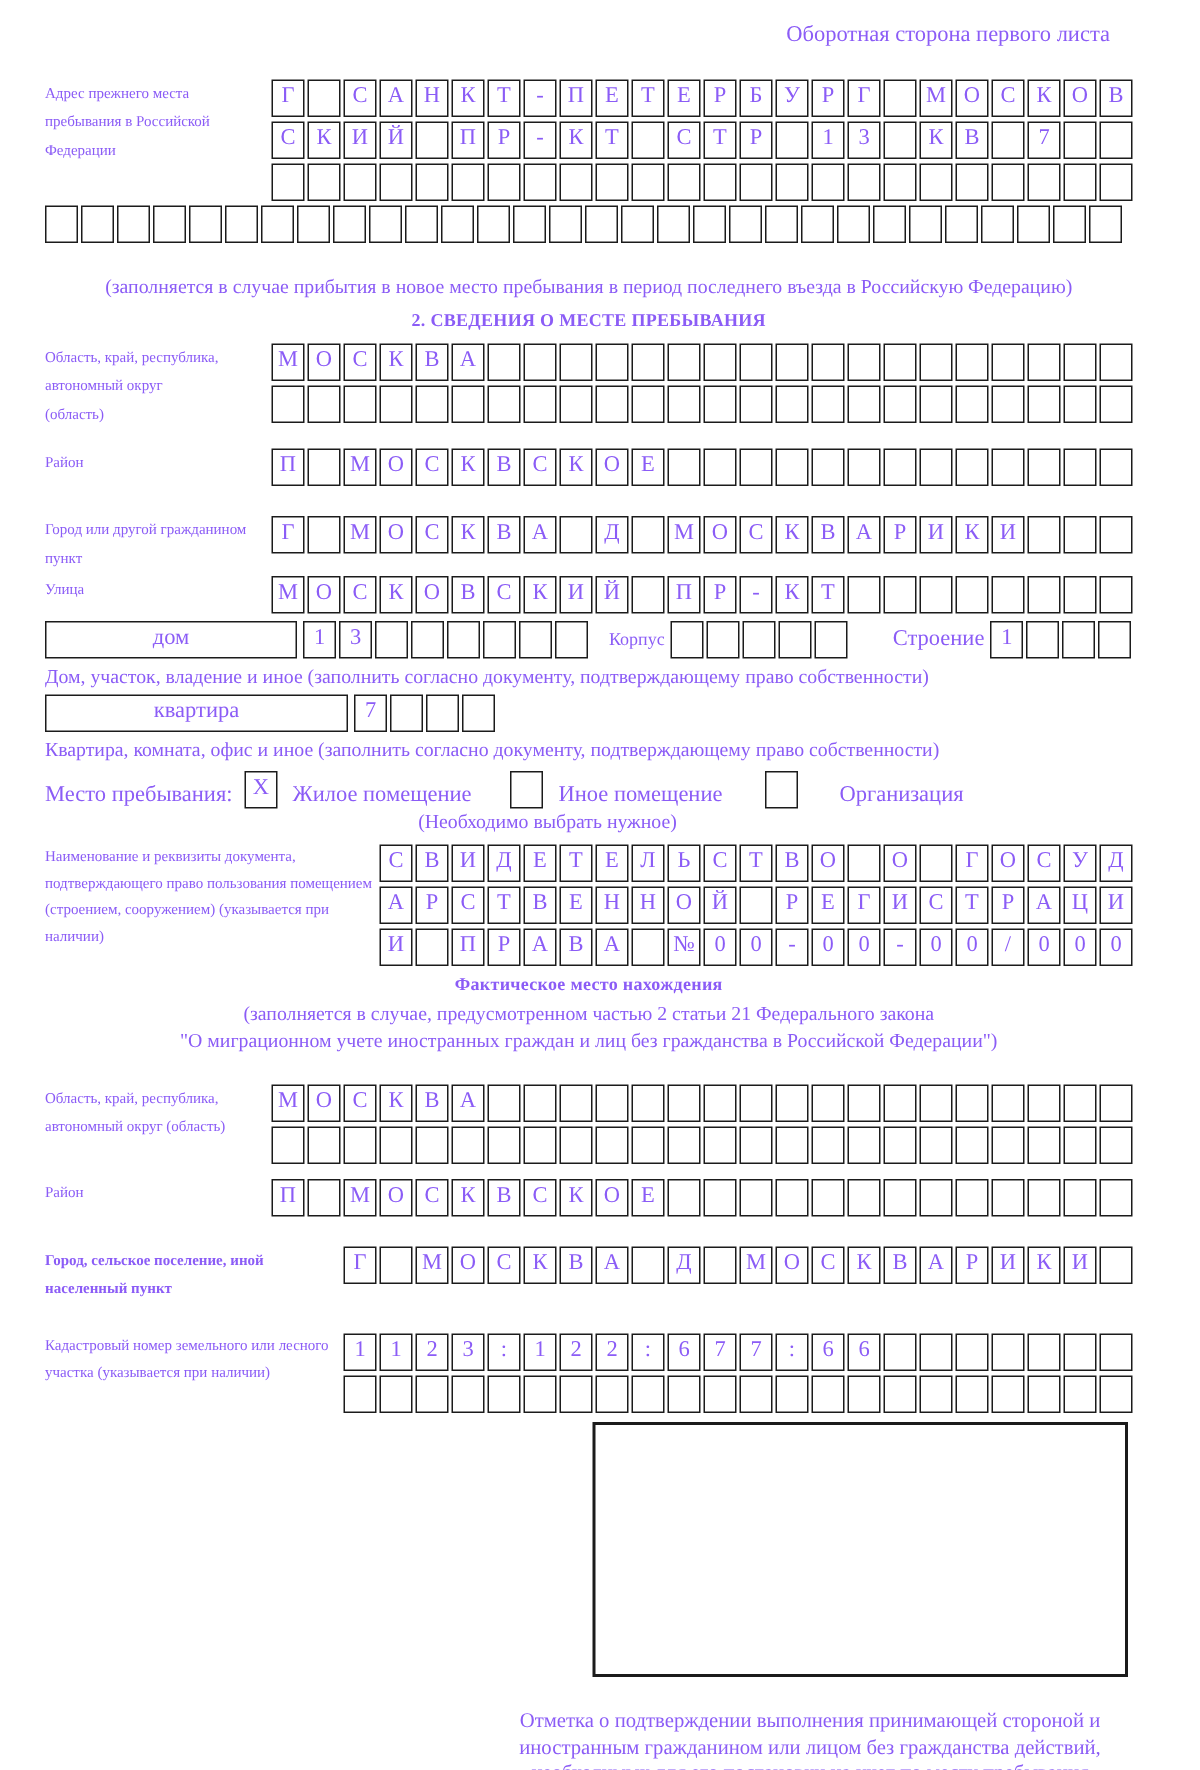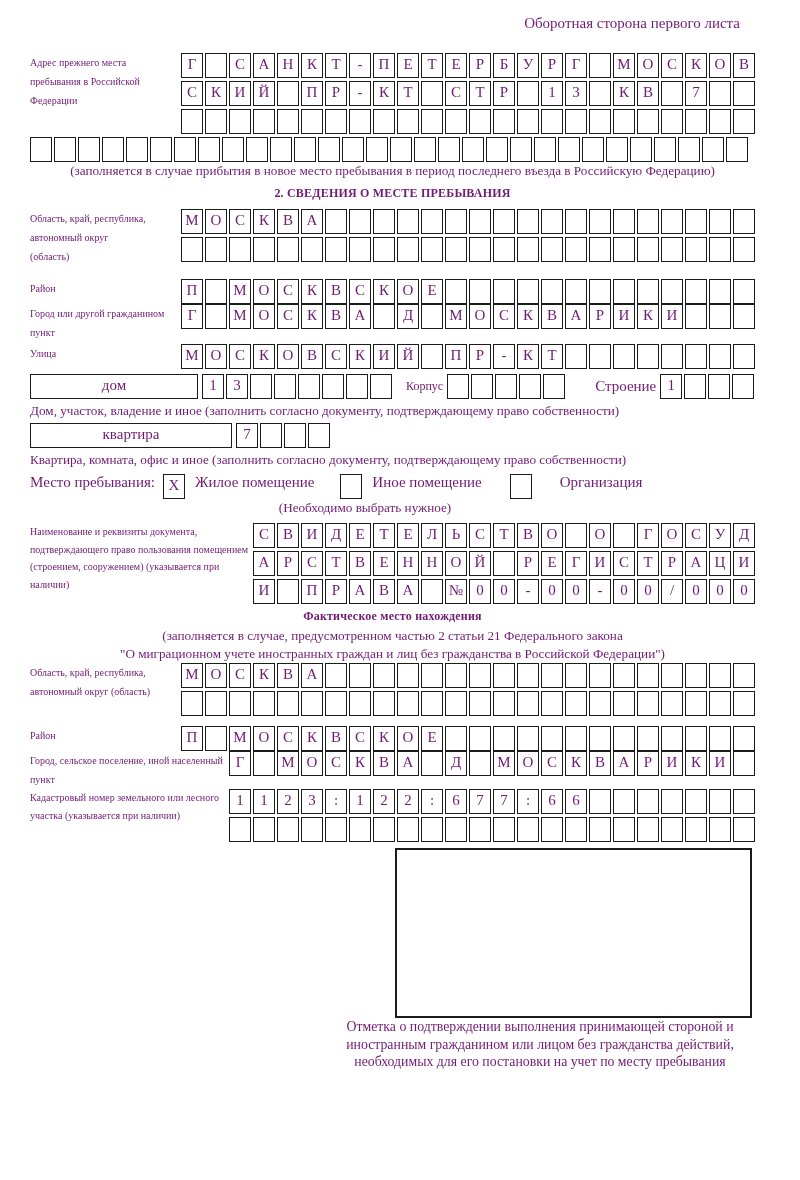--- a/index.html
+++ b/index.html
@@ -1,19 +1,19 @@
 <!DOCTYPE html>
 <html><head>
 <meta charset="utf-8">
 <style>
   html,body{margin:0;padding:0;background:#fff;}
   .page{
     width:800px;height:1180px;box-sizing:border-box;
     padding:14px 45px 0 30px;position:relative;overflow:hidden;
-    background:#fff;color:#701a75;
+    background:#fff;color:#8b5cf6;
     font-family:"Liberation Serif", serif;
   }
   .hdr-note{text-align:right;font-size:15px;line-height:19px;padding-right:15px;}
   .frow{display:flex;align-items:flex-start;}
   .flabel{flex:none;font-size:10px;line-height:19px;}
   .rowscol{flex:1;display:flex;flex-direction:column;gap:3px;min-width:0;}
   .boxes{flex:1;display:flex;gap:2px;justify-content:flex-end;min-width:0;}
   .boxes-inline{display:flex;gap:2px;}
   .cell{
     flex:none;width:22px;height:25px;box-sizing:border-box;
@@ -23,31 +23,31 @@
   .widebox{
     flex:none;height:25px;box-sizing:border-box;border:1.6px solid #1b1b1b;
     text-align:center;line-height:21px;font-size:15px;background:#fff;
   }
   .note{font-size:13.2px;line-height:18px;}
   .note-c{text-align:center;}
   .sec-title{text-align:center;font-weight:bold;font-size:12px;line-height:21px;letter-spacing:.2px;}
   .w-prev{width:126px;}
   .w-reg{width:120px;}
   .w-short{width:150px;}
-  .w-city2{width:196px;}
+  .w-city2{width:196px;font-weight:bold;}
   .w-doc{width:218px;}
   .w-reg2{width:158px;}
   .w-cad{width:195px;}
-  .mt2{margin-top:2px;}.mt3{margin-top:3px;}.mt4{margin-top:0;}.mt5{margin-top:5px;}
+  .mt2{margin-top:2px;}.mt3{margin-top:3px;}.mt4{margin-top:20px;}.mt5{margin-top:5px;}
   .mt6{margin-top:6px;}.mt10{margin-top:10px;}.mt13{margin-top:13px;}.mt20{margin-top:20px;}
   .house-row{display:flex;align-items:center;}
   .hb{width:168px;}
   .ab{width:202px;}
   .gap4{margin-left:4px;}
-  .stay-row{display:flex;align-items:flex-start;font-size:15px;}
+  .stay-row{display:flex;align-items:flex-end;font-size:15px;}
   .ml8{margin-left:8px;}.ml10{margin-left:10px;}.ml26{margin-left:26px;}.ml28{margin-left:28px;}
   .inline-label{flex:none;font-size:12px;margin-left:14px;margin-right:4px;}
   .inline-label2{flex:none;font-size:15px;margin-left:30px;margin-right:4px;}
   .stay-note{margin-left:170px;width:330px;text-align:center;}
   .bigbox{margin-left:365px;width:357px;height:170px;box-sizing:border-box;border:2px solid #1b1b1b;background:#fff;}
   .caption{margin-left:290px;width:440px;text-align:center;font-size:13.8px;line-height:17.5px;}
   .doc-lbl{line-height:17.5px;}
   .cad-lbl{line-height:17.5px;}
 </style>
 </head>

